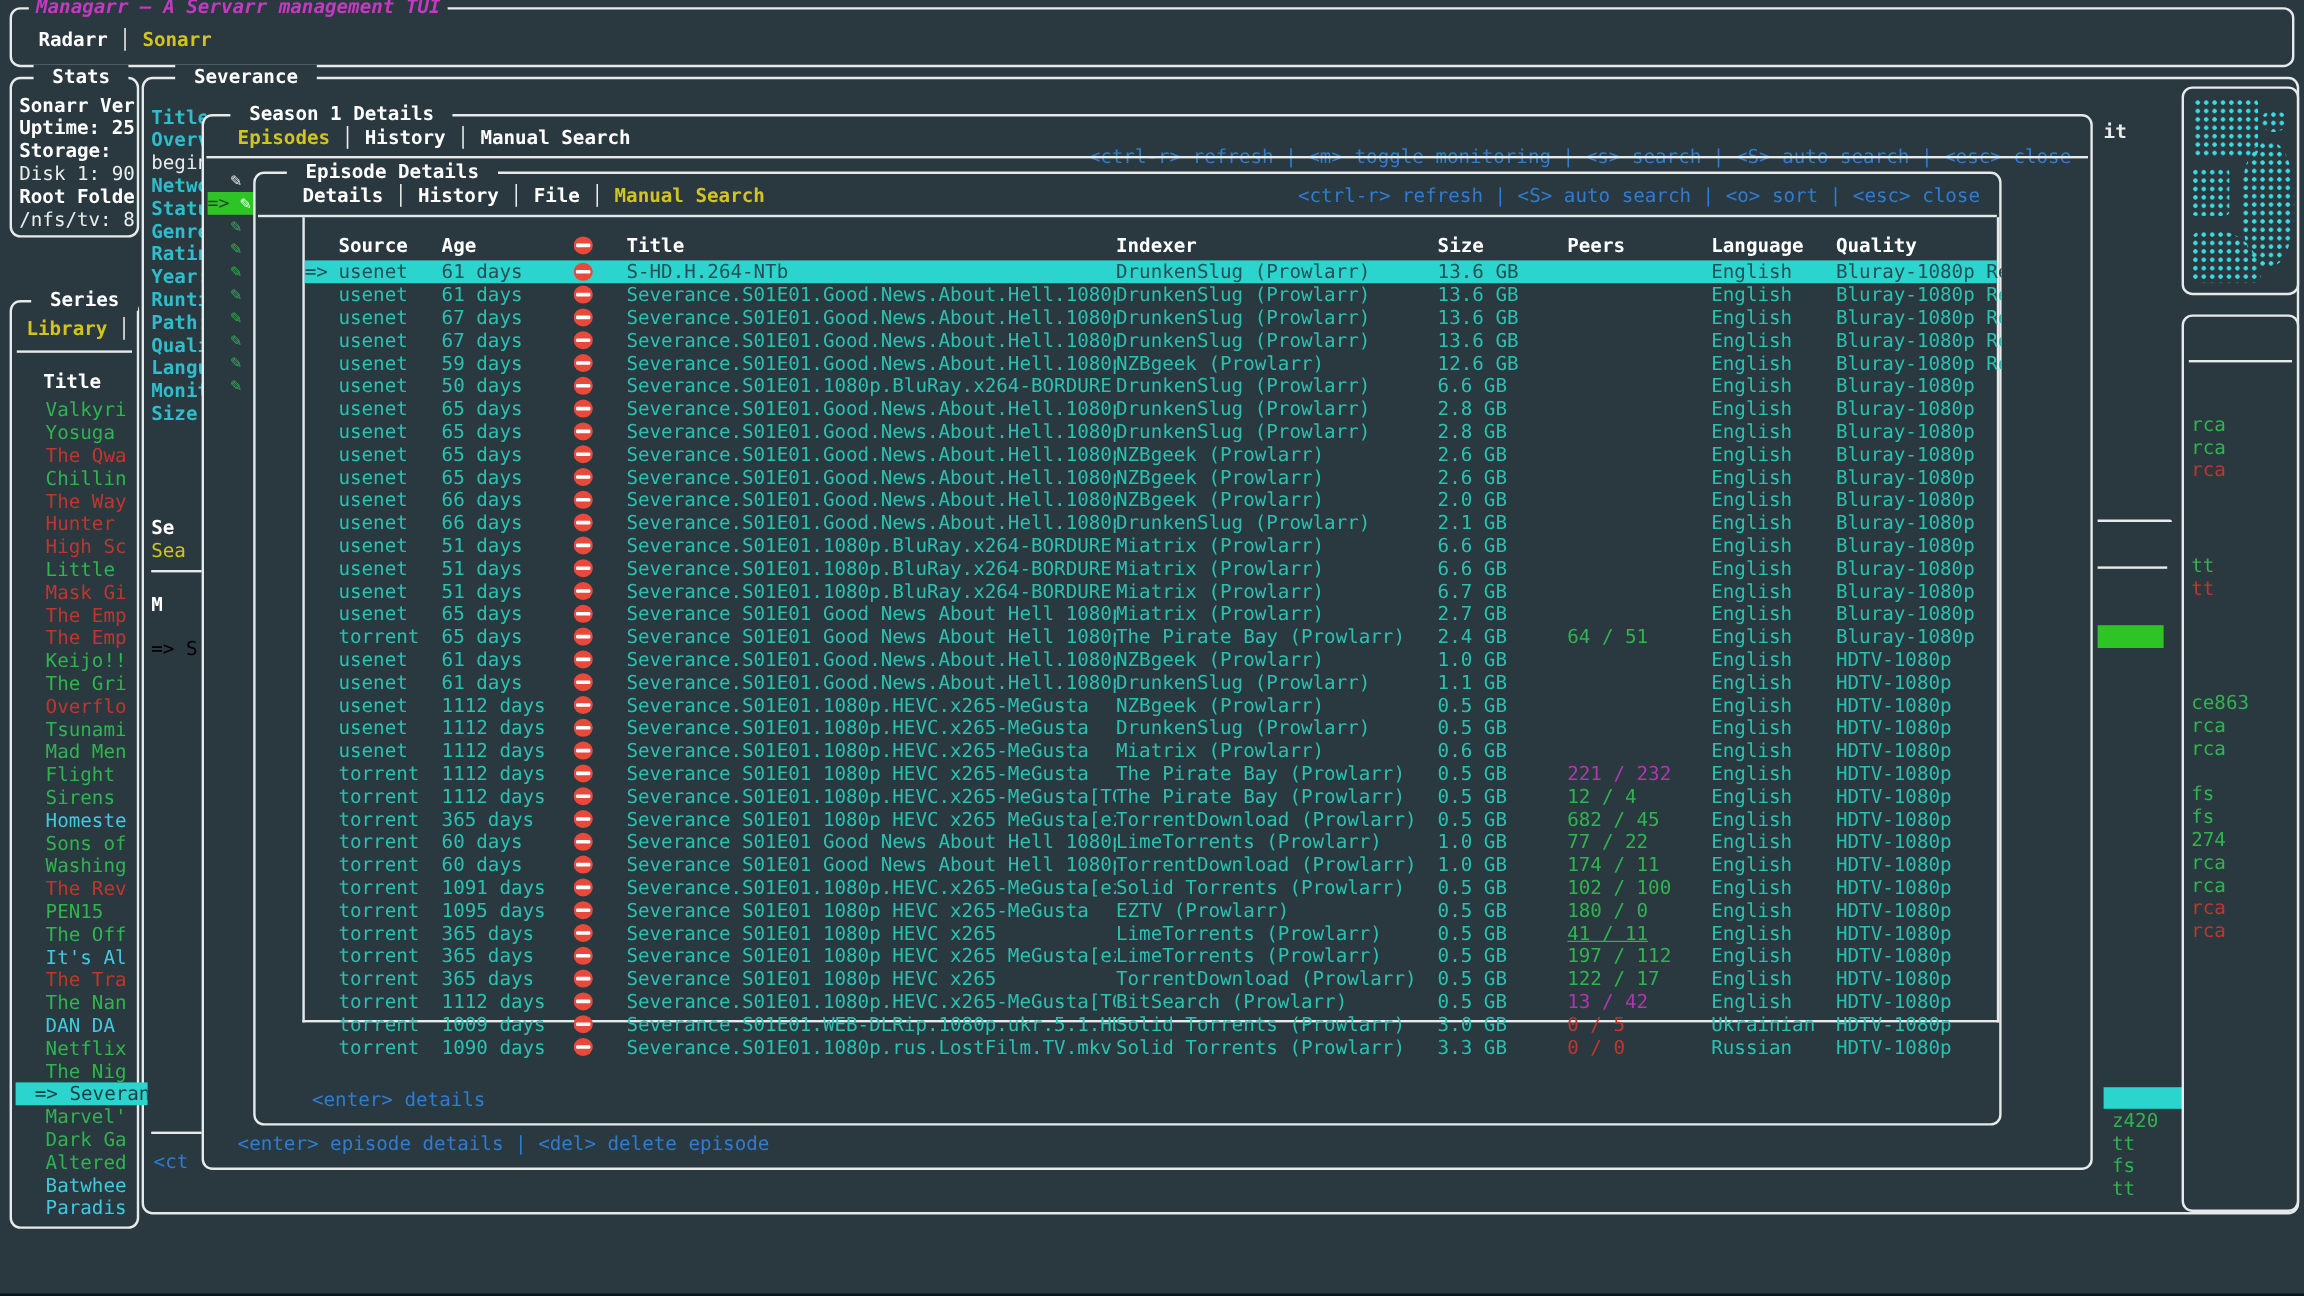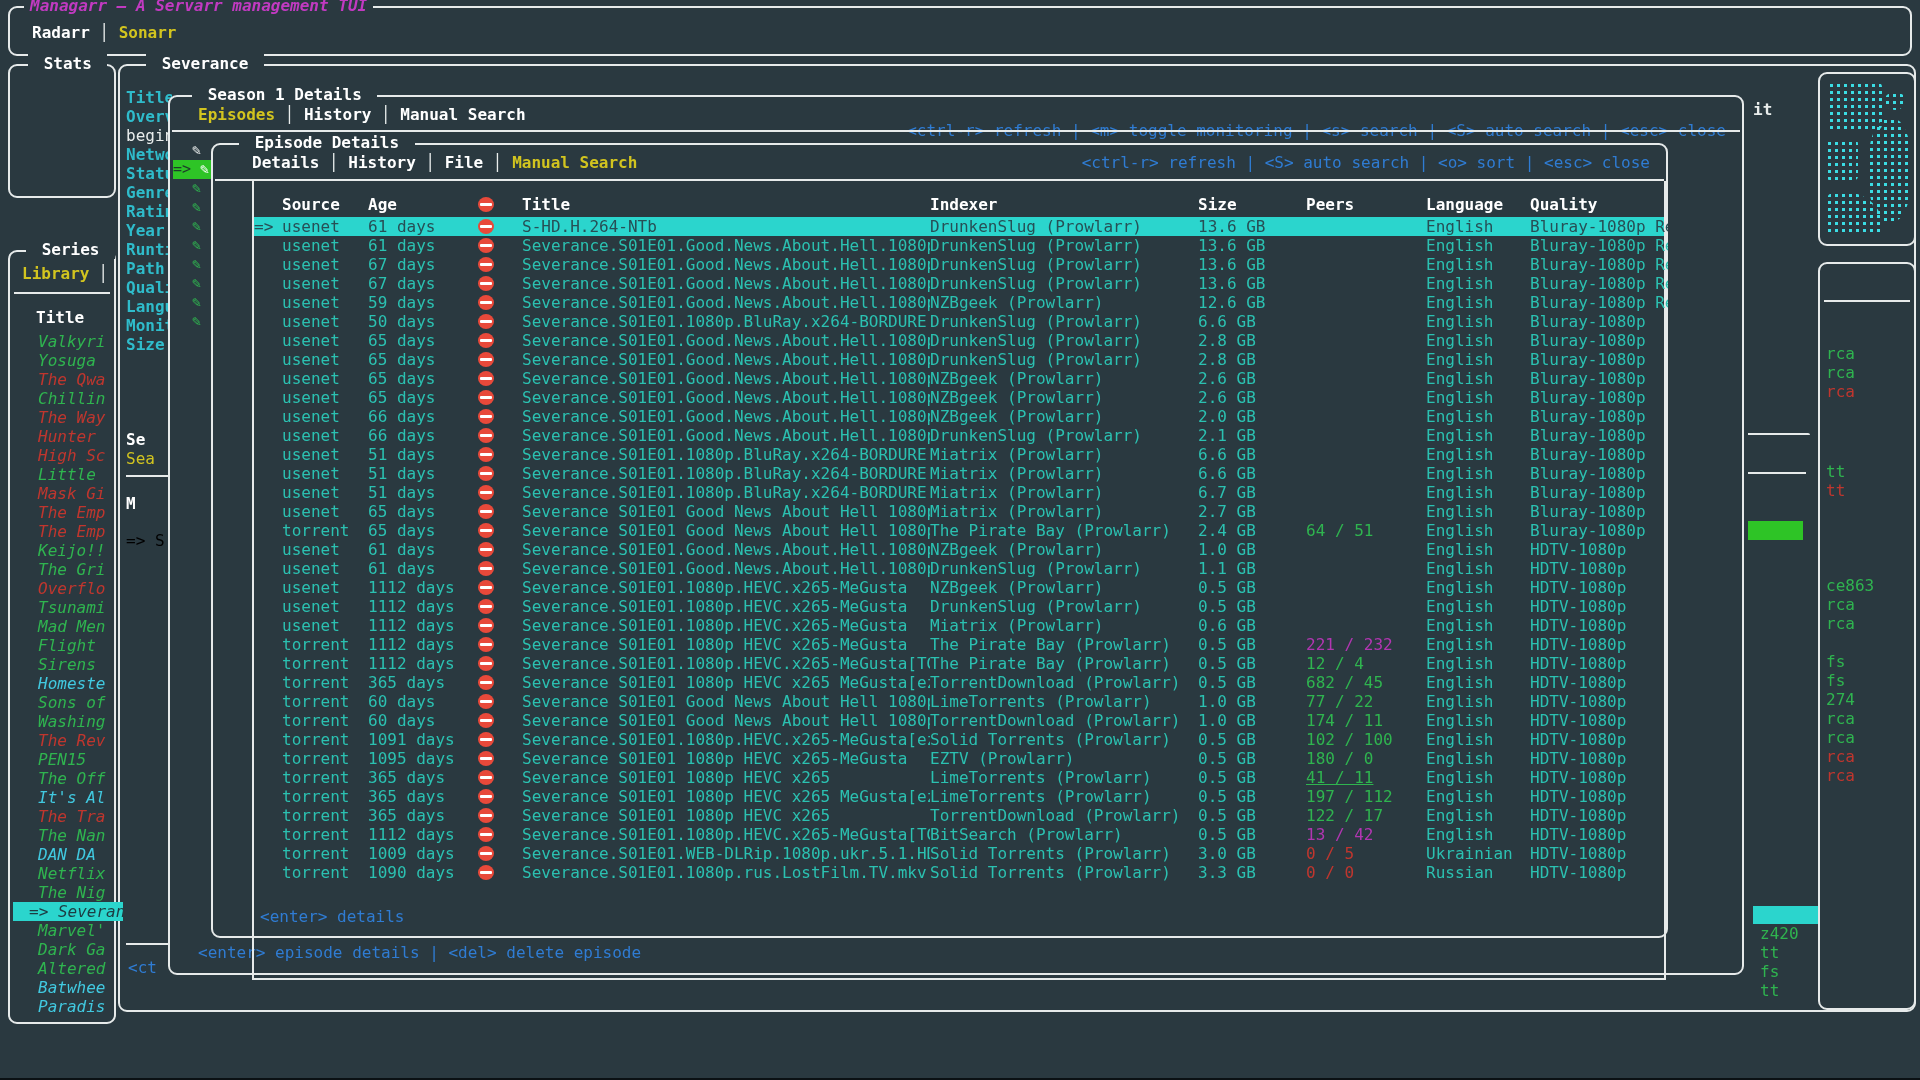--- a/index.html
+++ b/index.html
@@ -47,20 +47,28 @@
 <div class="screen">
 <div class="term">
 
   <div class="box" style="left:8px;top:6px;width:1904px;height:50px;">
     <span class="box-title" style="left:14px;color:#c13ac1;font-style:italic;">Managarr — A Servarr management TUI</span>
     <div class="t b" style="left:22px;top:15px;"><span style="color:var(--bwhite)">Radarr</span><span style="color:var(--white)"> │ </span><span class="yellow b">Sonarr</span></div>
   </div>
 
   <div class="box" style="left:8px;top:64px;width:108px;height:134px;">
     <span class="box-title" style="left:18px;"> Stats </span>
+    <div id="stats-rows" style="position:absolute;left:6px;top:12px;width:96px;overflow:hidden;">
+          <div class="row19 b" style="color: var(--bwhite);">Sonarr Ver</div>
+          <div class="row19 b" style="color: var(--bwhite);">Uptime: 25</div>
+          <div class="row19 b" style="color: var(--bwhite);">Storage:</div>
+          <div class="row19" style="color: var(--white);">Disk 1: 90</div>
+          <div class="row19 b" style="color: var(--bwhite);">Root Folde</div>
+          <div class="row19" style="color: var(--white);">/nfs/tv: 8</div>
+        </div>
   </div>
 
   <div class="box" style="left:118px;top:64px;width:1798px;height:948px;">
     <span class="box-title" style="left:26px;"> Severance </span>
     <div id="field-labels" style="position:absolute;left:6px;top:22px;width:46px;overflow:hidden;">
           <div class="row19 b cyanlab">Title</div>
           <div class="row19 b cyanlab">Overvi</div>
           <div class="row19" style="color: var(--white);">begin</div>
           <div class="row19 b cyanlab">Networ</div>
           <div class="row19 b cyanlab">Status</div>
@@ -127,21 +135,21 @@
             <div class="t red" style="left: 6px; top: 502px;">rca</div>
           </div>
     </div>
   </div>
 
   <div class="box" style="left:8px;top:250px;width:108px;height:774px;">
     <span class="box-title" style="left:16px;"> Series </span>
     <div class="t" style="left:12px;top:12px;"><span class="yellow b">Library</span><span class="white" style="padding-left:9px;">│</span></div>
     <div class="hr" style="left:4px;top:40px;width:96px;"></div>
     <div class="t b" style="left:26px;top:56px;color:var(--bwhite);">Title</div>
-    <div id="series-list" style="position:absolute;left:0;top:80px;width:116px;font-style:italic;">
+    <div id="series-list" style="position:absolute;left:0;top:80px;width:116px;">
           <div class="series-item green">Valkyri</div>
           <div class="series-item green">Yosuga</div>
           <div class="series-item red">The Qwa</div>
           <div class="series-item green">Chillin</div>
           <div class="series-item red">The Way</div>
           <div class="series-item red">Hunter</div>
           <div class="series-item red">High Sc</div>
           <div class="series-item green">Little</div>
           <div class="series-item red">Mask Gi</div>
           <div class="series-item red">The Emp</div>
@@ -193,21 +201,21 @@
         </div>
     <div class="t blue" style="left:28px;top:846px;">&lt;enter&gt; episode details | &lt;del&gt; delete episode</div>
   </div>
 
   <div class="box" style="left:211px;top:143px;width:1457px;height:795px;">
     <span class="box-title" style="left:26px;"> Episode Details </span>
     <div class="t b" style="left:39px;top:8px;"><span style="color:var(--bwhite)">Details</span><span class="white"> │ </span><span style="color:var(--bwhite)">History</span><span class="white"> │ </span><span style="color:var(--bwhite)">File</span><span class="white"> │ </span><span class="yellow">Manual Search</span></div>
     <div class="t blue" style="right:16px;top:8px;margin-left:36px;">&lt;ctrl-r&gt; refresh | &lt;S&gt; auto search | &lt;o&gt; sort | &lt;esc&gt; close</div>
     <div class="hr" style="left:2px;top:34px;right:2px;"></div>
 
-    <div class="tablewrap" style="left:39px;top:36px;width:1414px;height:799px;">
+    <div class="tablewrap" style="left:39px;top:36px;width:1414px;height:671px;">
       <div class="trow thead" id="table-head" style="position:absolute;left:0;top:14px;width:1410px;">
             <div class="tcell"></div>
             <div class="tcell">Source</div>
             <div class="tcell">Age</div>
             <div class="tcell"><span class="noentry"></span></div>
             <div class="tcell">Title</div>
             <div class="tcell">Indexer</div>
             <div class="tcell">Size</div>
             <div class="tcell">Peers</div>
             <div class="tcell">Language</div>

